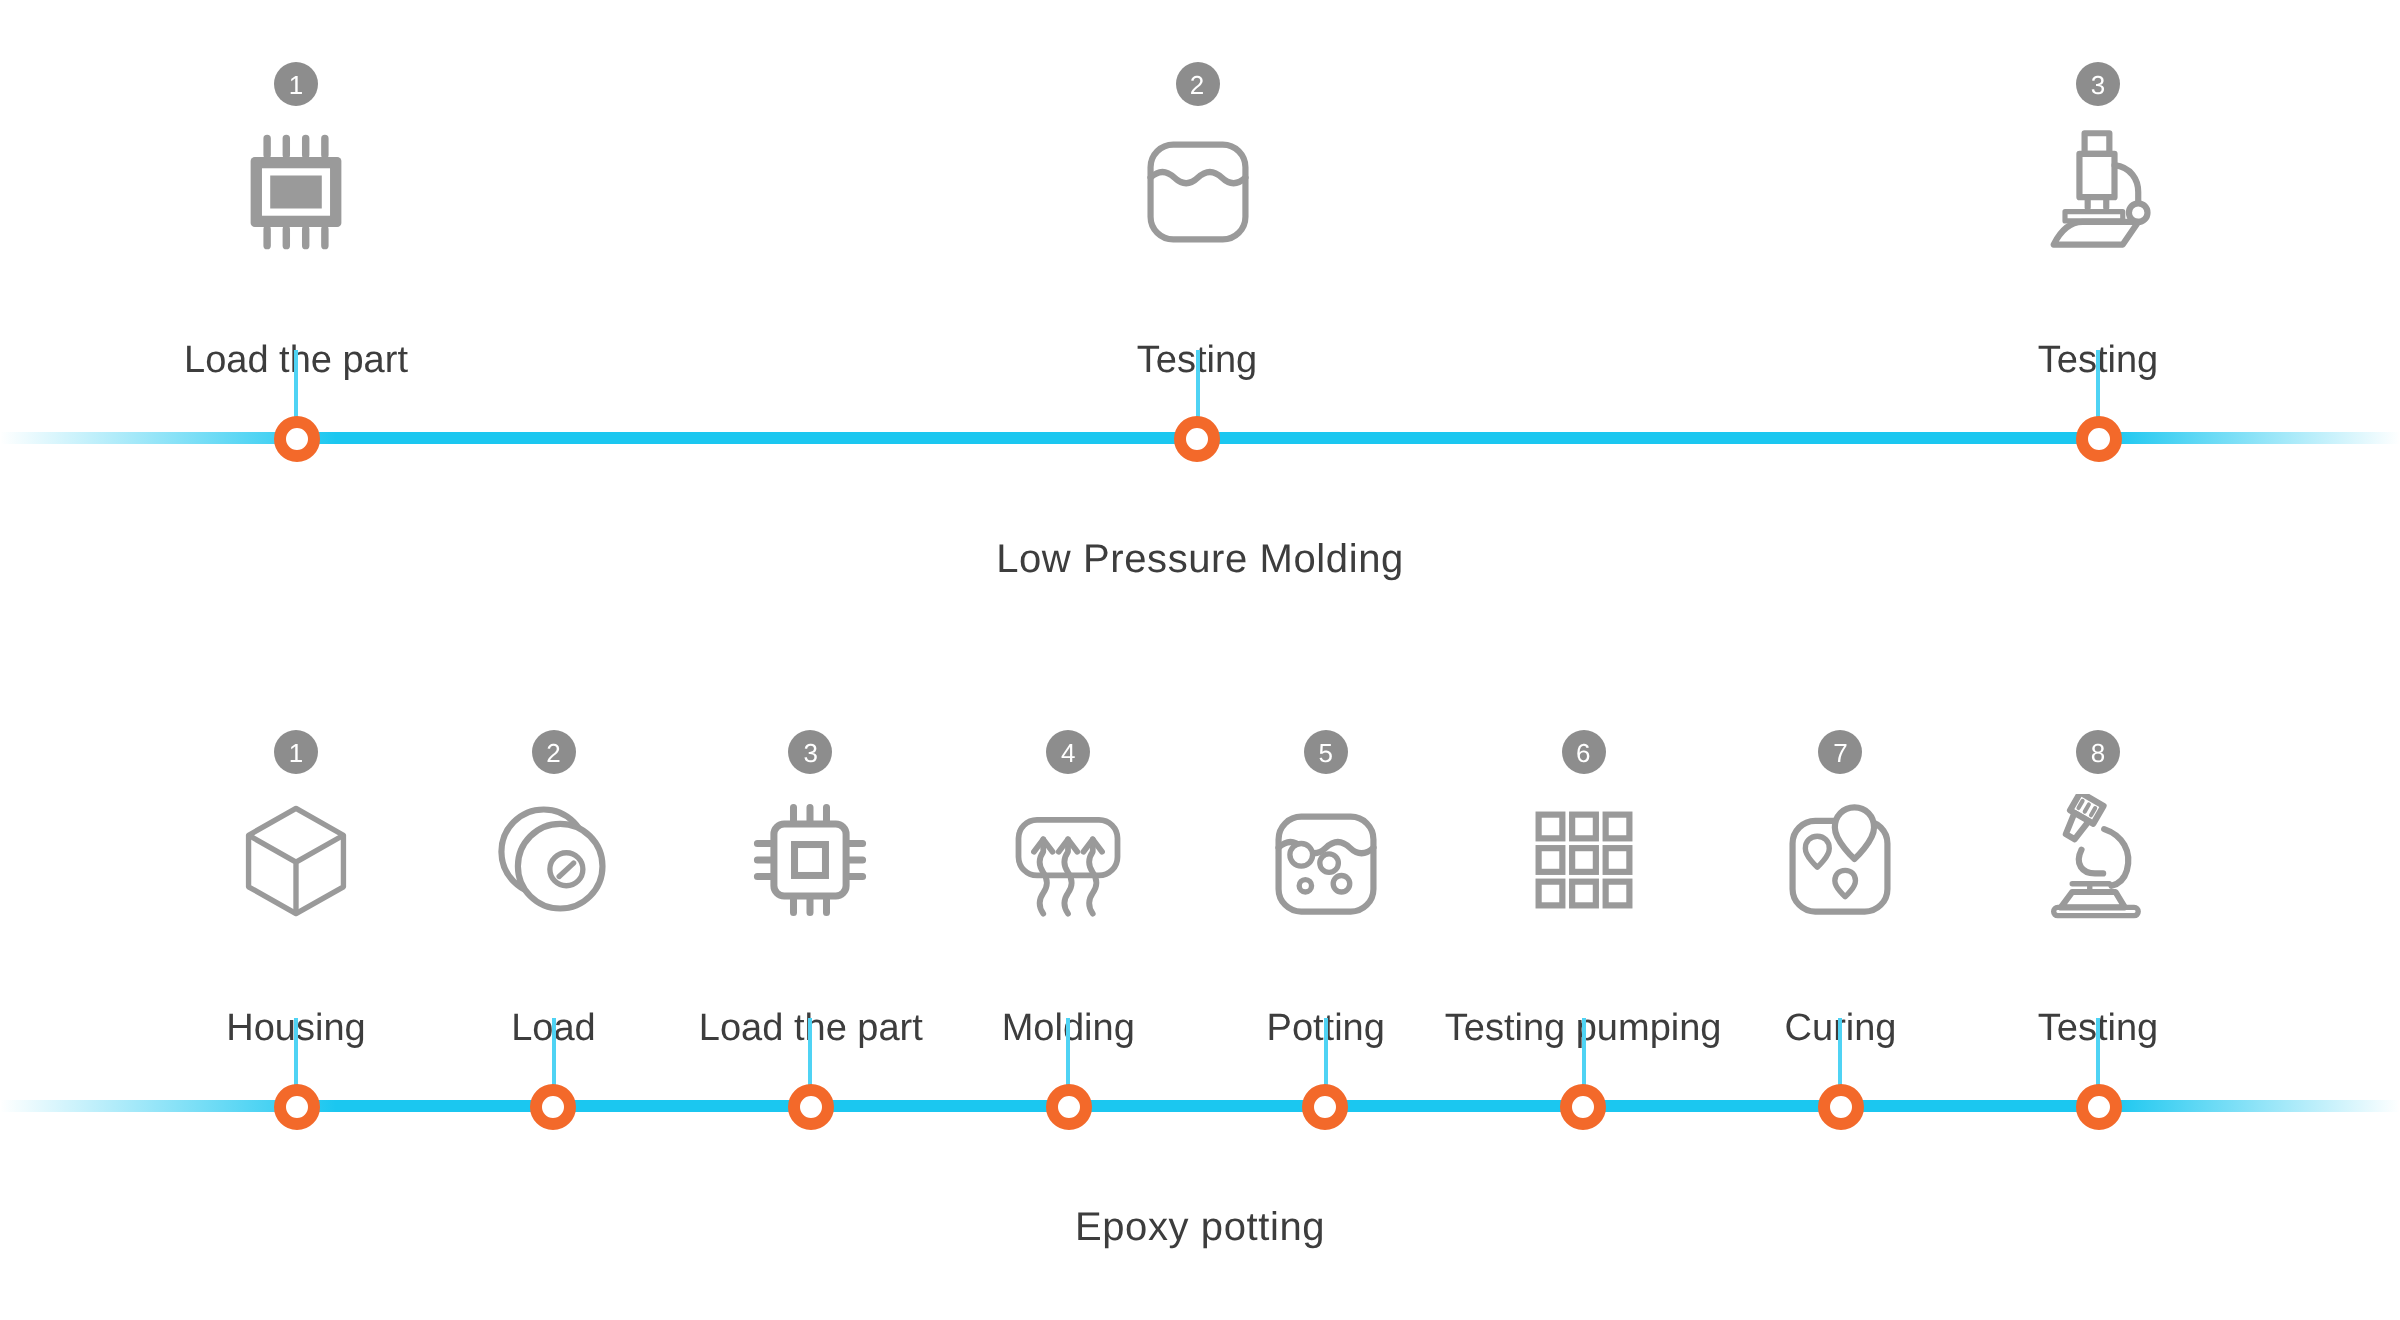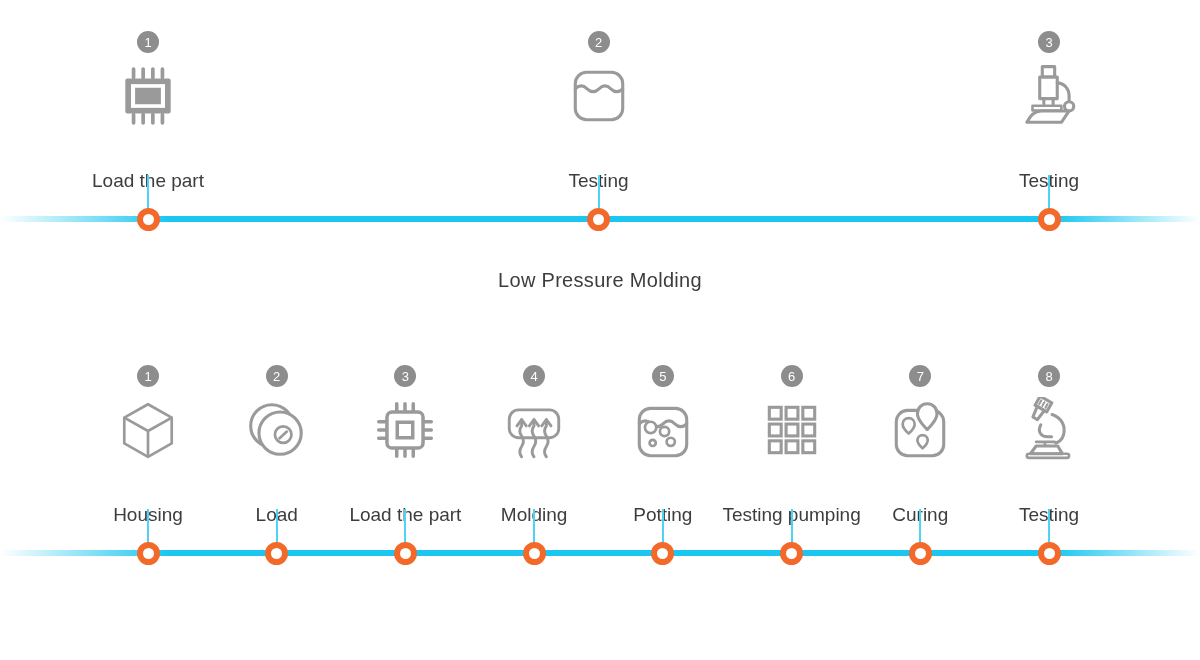--- a/index.html
+++ b/index.html
@@ -222,14 +222,15 @@
     <path d="M19.5 43.5h18M28 43.5v4.5" stroke-width="2.6"></path>
     <path d="M14 55l5.5-7.5h21l4.5 7.5z" fill="#ffffff"></path>
     <rect x="10.5" y="55" width="41" height="4" rx="2" stroke-width="2.6"></rect>
   </svg>
           </div>
     <div class="label">Testing</div>
     <div class="connector"></div>
     <div class="marker"></div>
   </div>
       </div>
+    <h2 class="title">Epoxy potting</h2>
   </section>
 </div>
 
 </body></html>

